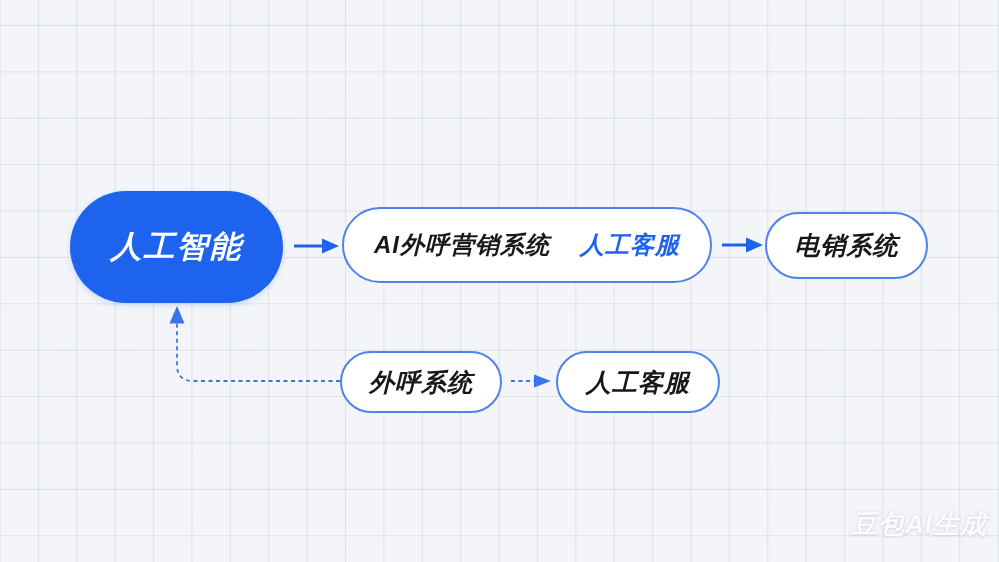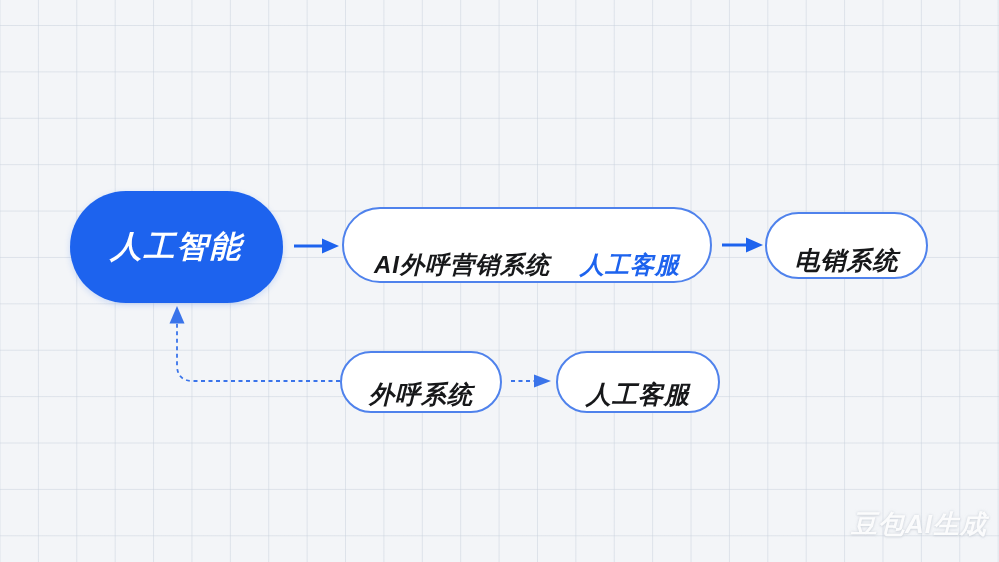--- a/index.html
+++ b/index.html
@@ -42,21 +42,20 @@
     border-radius: 58px;
     color: #ffffff;
     font-size: 31px;
     letter-spacing: 2px;
     box-shadow: 0 2px 6px rgba(29,99,238,0.18);
   }
   .box {
     background: #ffffff;
     border: 2px solid #4f82ec;
     color: #17181a;
-    align-items: flex-end;
   }
   .box-marketing {
     left: 342px; top: 207px;
     width: 370px; height: 76px;
     border-radius: 38px;
     font-size: 24px;
     gap: 30px;
     letter-spacing: 1px;
   }
   .box-tele {

